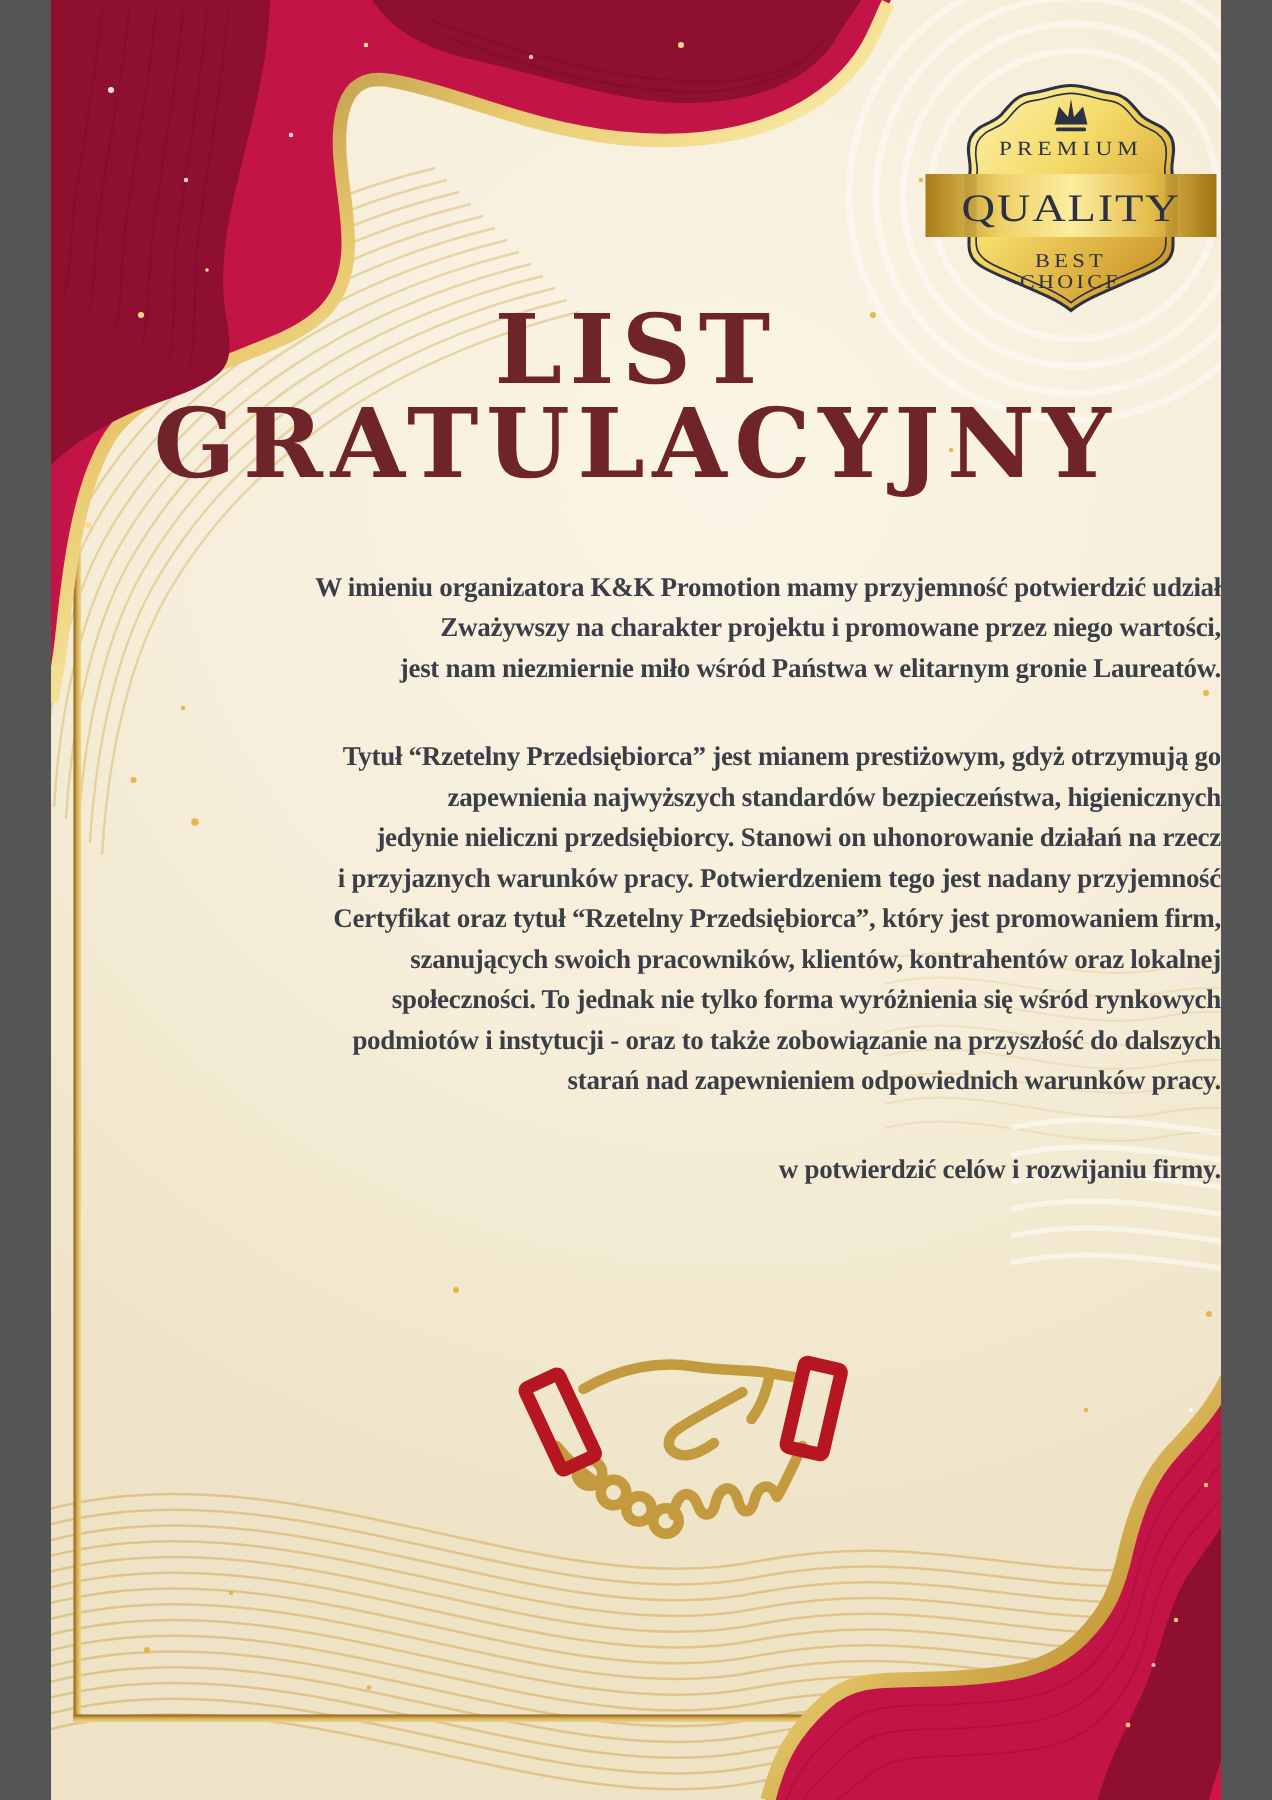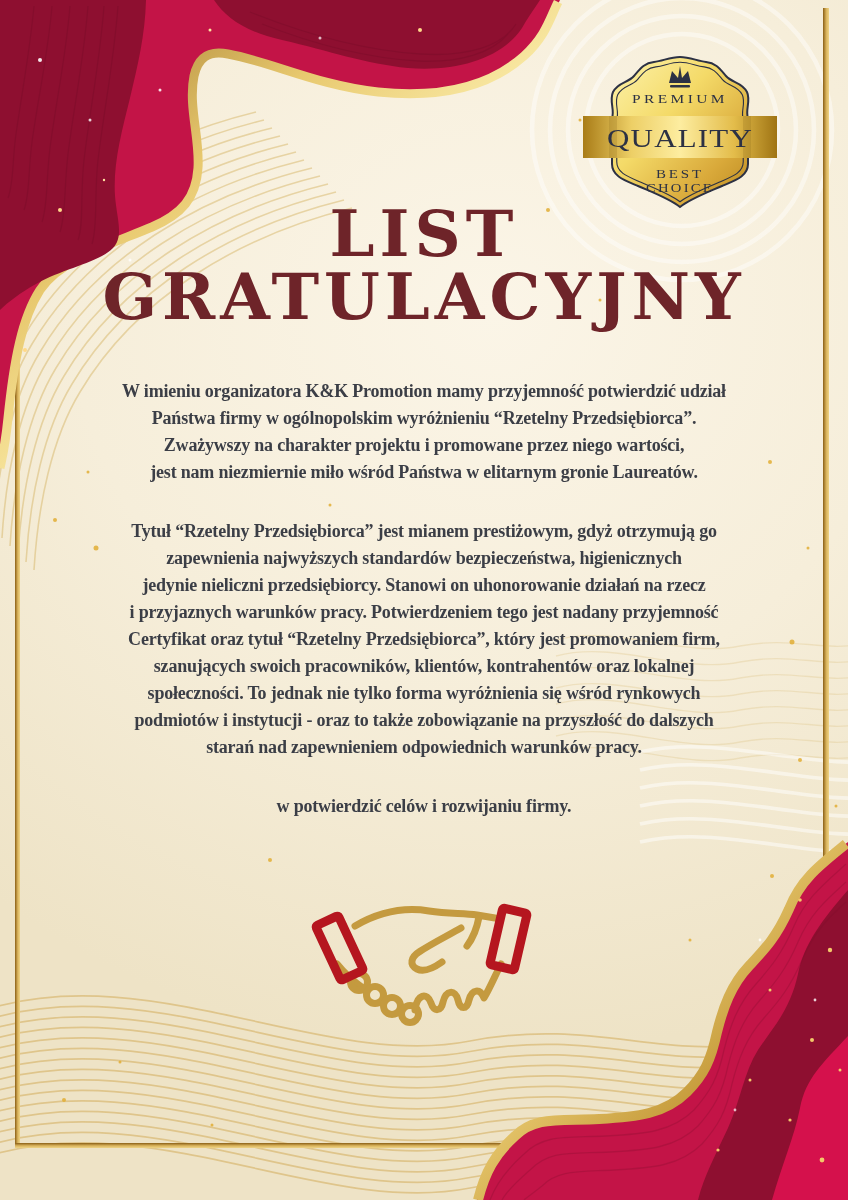--- a/index.html
+++ b/index.html
@@ -2,41 +2,41 @@
 <html style="--bg: #f6eedb; --red_bright: #c31447; --red_dark: #8e0f30; --red_pink: #d5114c; --cuff_red: #b5161f; --gold: #c49a3f; --navy: #2c3144; --title_color: #6e2429; --body_color: #3b3e46;"><head>
 <meta charset="utf-8">
 <style>
   :root{
     --bg:#f6eedb; --red_bright:#c31447; --red_dark:#8e0f30; --red_pink:#d5114c;
     --cuff_red:#b5161f; --gold:#c49a3f; --navy:#2c3144;
     --title_color:#6e2429; --body_color:#3b3e46;
   }
   html,body{margin:0;padding:0;background:#555;}
   .page{
-    position:relative;width:848px;height:1200px;overflow:hidden;margin:0 auto;
+    position:relative;width:780px;height:1200px;overflow:hidden;margin:0 auto;
     background:radial-gradient(ellipse 95% 62% at 58% 26%, #fbf5e7 0%, #f6eeda 52%, #eee3c6 100%);
     font-family:"Liberation Serif",serif;
   }
   .page svg{position:absolute;display:block;pointer-events:none;}
   .bg-deco{left:0;top:0;}
   .frame{position:absolute;z-index:2;}
   .frame-left{left:15px;top:14px;width:5px;height:1134px;background:linear-gradient(90deg,#8a5f16,#d9b35c 55%,#efd486);}
   .frame-right{left:823px;top:8px;width:6px;height:1140px;background:linear-gradient(90deg,#8a5f16,#d9b35c 55%,#efd486);}
   .frame-bottom{left:15px;top:1143px;width:813px;height:5px;background:linear-gradient(180deg,#8a5f16,#d9b35c 55%,#efd486);}
   .corner-tl{left:0;top:0;z-index:3;}
   .corner-br{left:0;top:820px;z-index:3;}
   .badge{left:580px;top:52px;z-index:4;}
   .handshake{left:303px;top:882px;z-index:5;}
   .title{
     position:absolute;left:0;top:202px;width:100%;z-index:5;text-align:center;
     font-family:"DejaVu Serif",serif;font-weight:700;font-size:64px;line-height:63px;
     letter-spacing:5px;color:var(--title_color);
   }
   .body-text{
-    position:absolute;left:0;top:378px;width:100%;z-index:5;text-align:center;
+    position:absolute;left:0;top:378px;width:100%;z-index:5;text-align:right;
     color:var(--body_color);font-weight:700;font-size:18px;line-height:27px;letter-spacing:-0.2px;
   }
   .para{margin:0 0 32px 0;}
   .bline{white-space:nowrap;}
   
   .f-bright{fill:var(--red_bright);} .f-dark{fill:var(--red_dark);} .f-pink{fill:var(--red_pink);}
   .f-navy{fill:var(--navy);} .s-cuff{stroke:var(--cuff_red);} .s-hand{stroke:var(--gold);}
   .badge-text{font-family:"Liberation Serif",serif;fill:var(--navy);}
 </style>
 </head>
@@ -243,21 +243,20 @@
   </svg>
 
   <div class="title">
     <div>LIST</div>
     <div>GRATULACYJNY</div>
   </div>
 
   <div class="body-text">
     <div class="para">
       <div class="bline">W imieniu organizatora K&amp;K Promotion mamy przyjemność potwierdzić udział</div>
-      <div class="bline">Państwa firmy w ogólnopolskim wyróżnieniu “Rzetelny Przedsiębiorca”.</div>
       <div class="bline">Zważywszy na charakter projektu i promowane przez niego wartości,</div>
       <div class="bline">jest nam niezmiernie miło wśród Państwa w elitarnym gronie Laureatów.</div>
     </div>
     <div class="para">
       <div class="bline">Tytuł “Rzetelny Przedsiębiorca” jest mianem prestiżowym, gdyż otrzymują go</div>
       <div class="bline">zapewnienia najwyższych standardów bezpieczeństwa, higienicznych</div>
       <div class="bline">jedynie nieliczni przedsiębiorcy. Stanowi on uhonorowanie działań na rzecz</div>
       <div class="bline">i przyjaznych warunków pracy. Potwierdzeniem tego jest nadany przyjemność</div>
       <div class="bline">Certyfikat oraz tytuł “Rzetelny Przedsiębiorca”, który jest promowaniem firm,</div>
       <div class="bline">szanujących swoich pracowników, klientów, kontrahentów oraz lokalnej</div>

